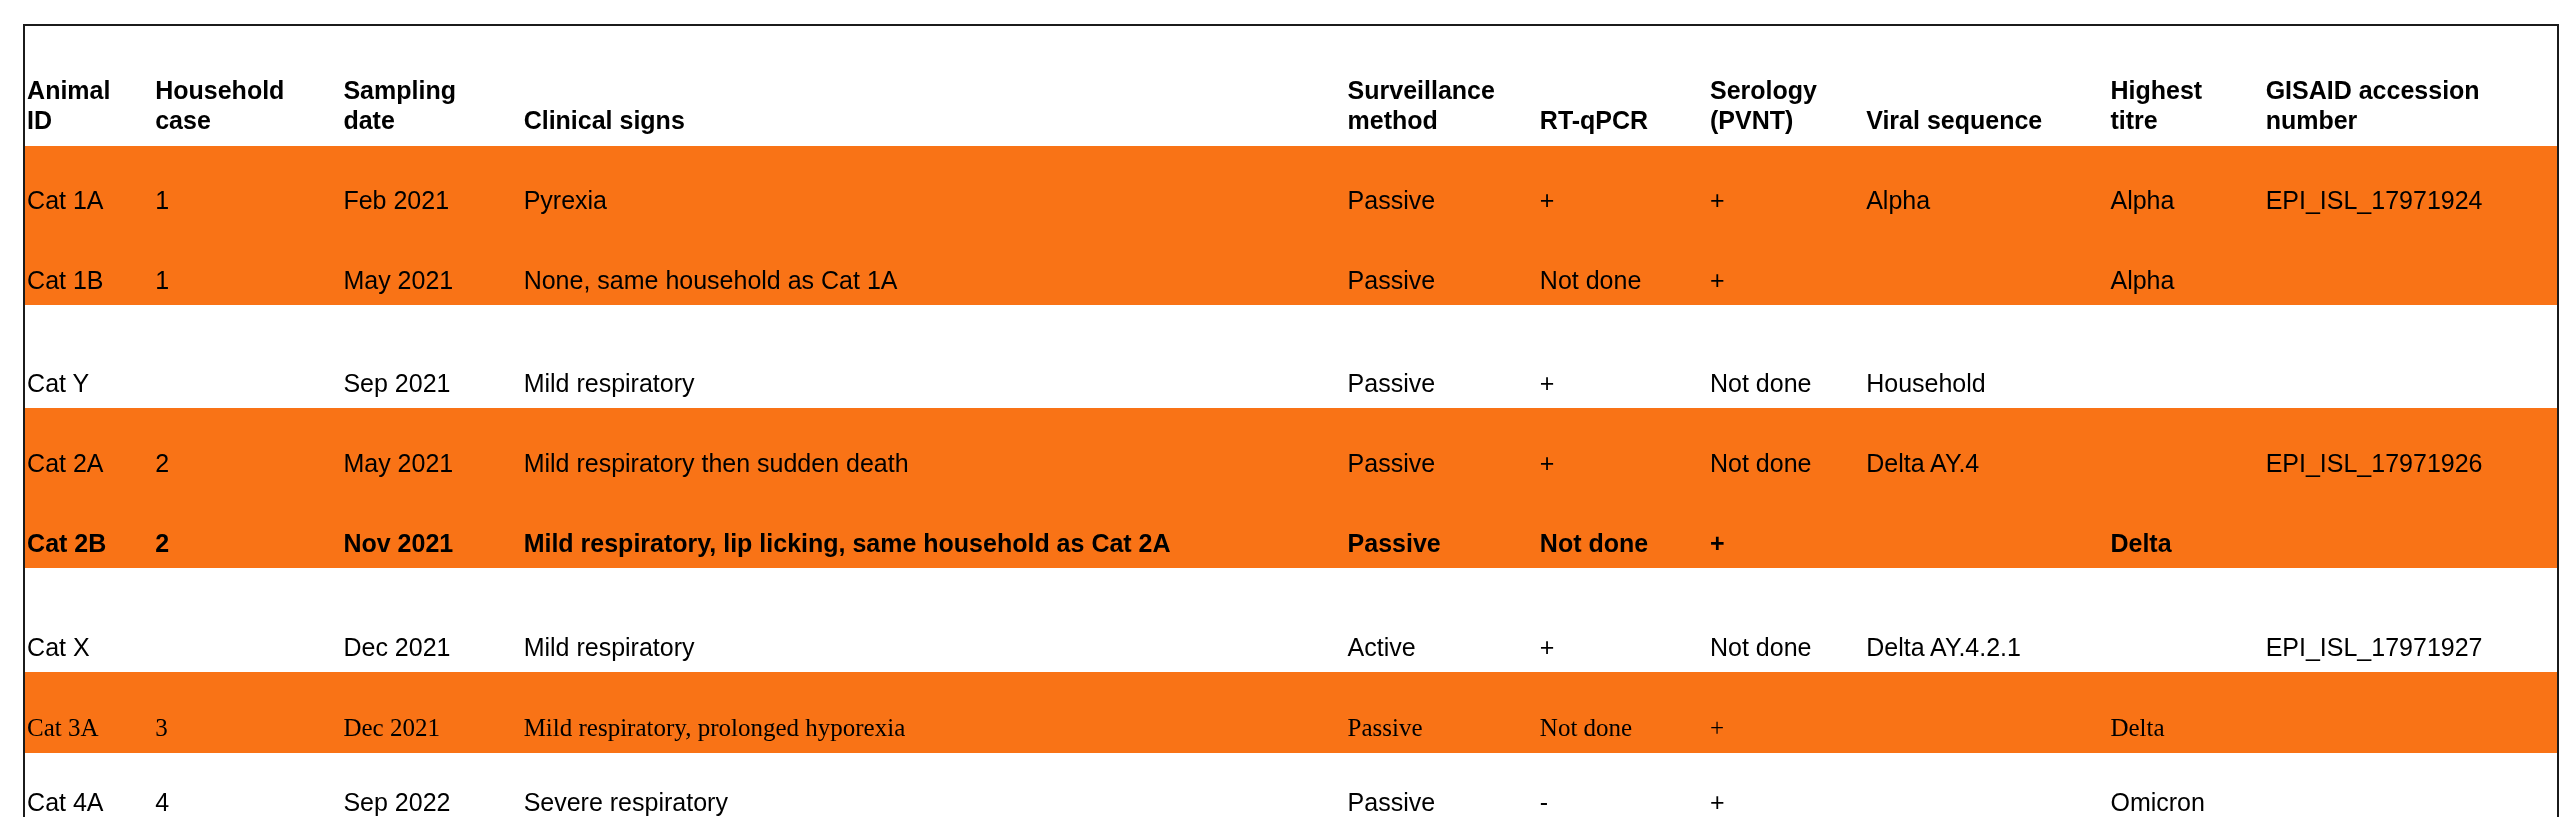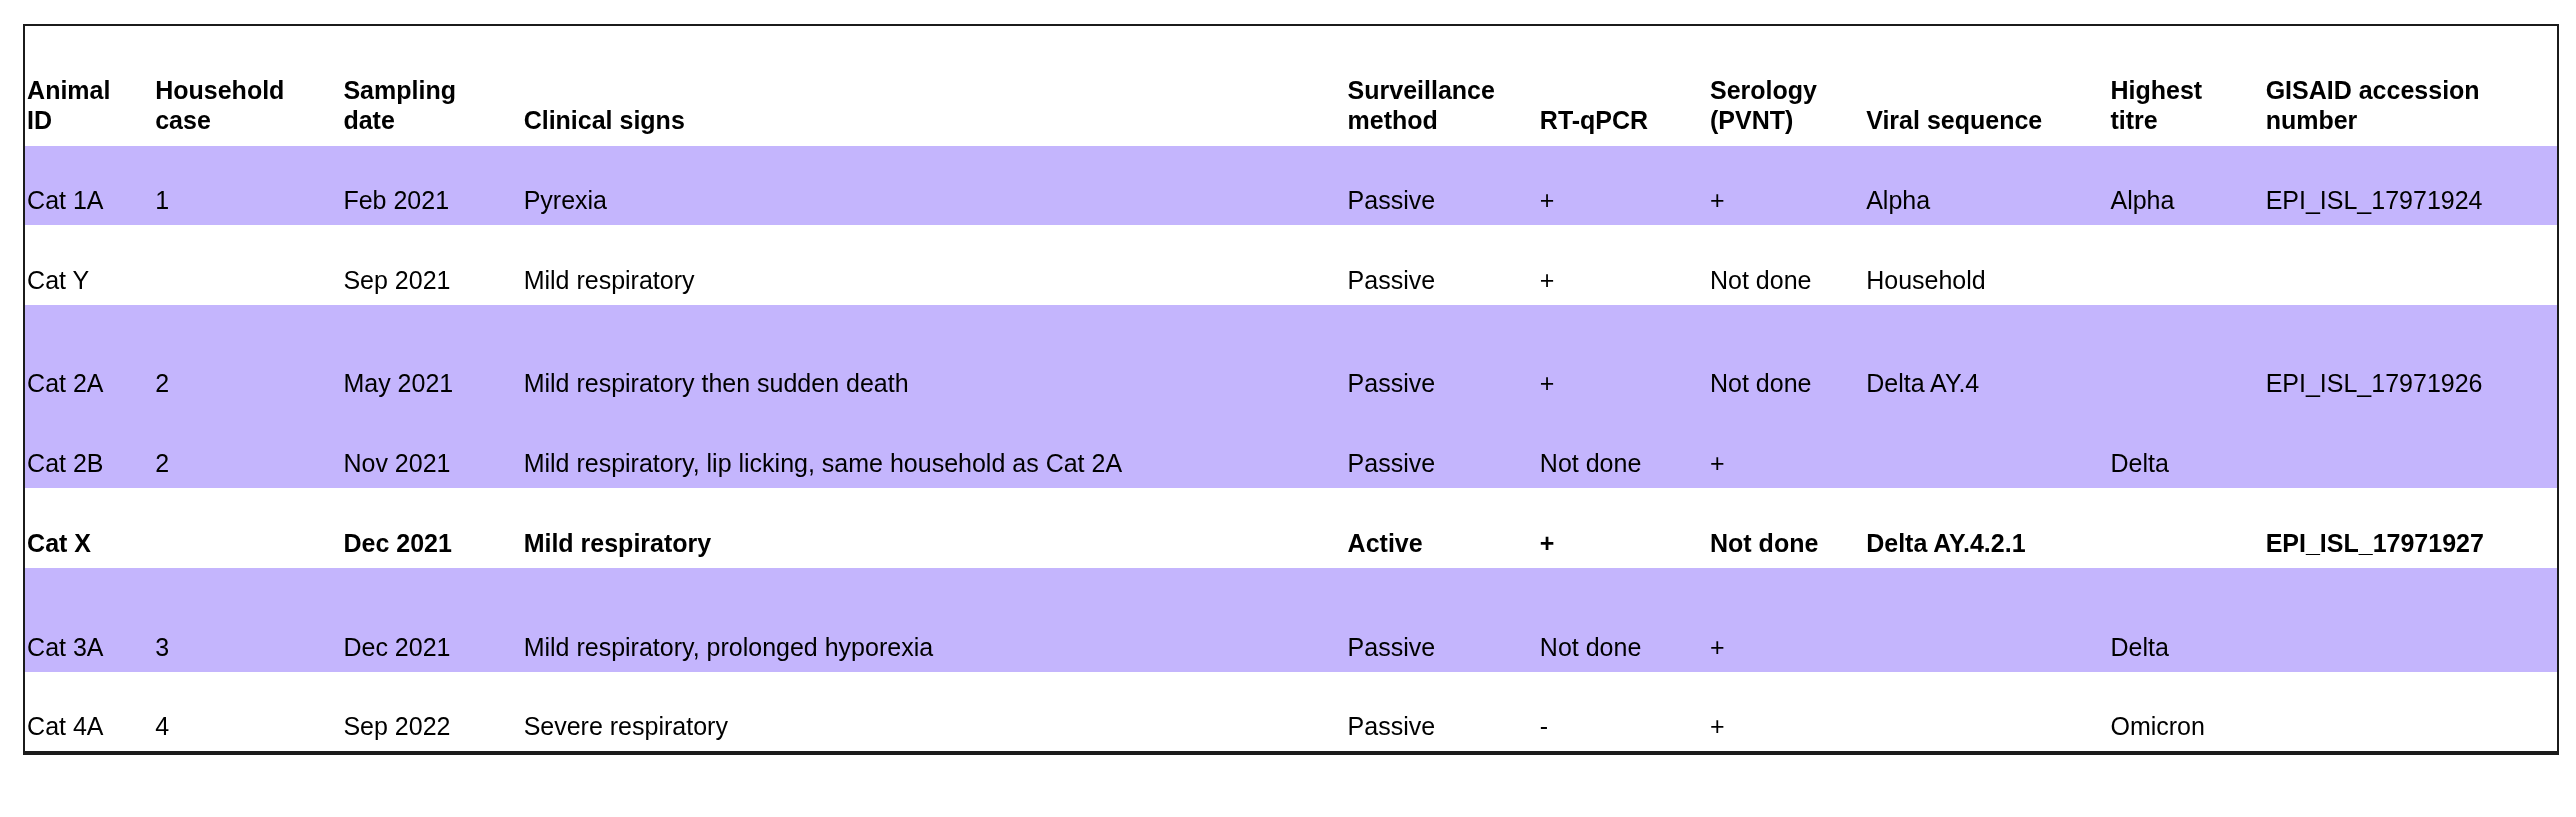--- a/index.html
+++ b/index.html
@@ -34,29 +34,29 @@
     white-space: pre-line;
     overflow: hidden;
   }
   thead tr { height: 121px; }
   thead th {
     font-weight: bold;
     line-height: 30px;
     padding-bottom: 11px;
   }
   tbody td { line-height: 28px; }
-  tbody tr.shaded { background: #c4b5fd; }
+  tbody tr.shaded { background: #f97316; }
   
   tbody tr:nth-child(1) { height: 79px; }
   tbody tr:nth-child(2) { height: 80px; }
   tbody tr:nth-child(3) { height: 103px; }
   tbody tr:nth-child(4) { height: 80px; padding-left: 16px; }
   tbody tr:nth-child(5) { height: 80px; font-weight: bold; }
   tbody tr:nth-child(6) { height: 104px; border-radius: 28px; }
-  tbody tr:nth-child(7) { height: 81px; }
+  tbody tr:nth-child(7) { height: 81px; font-family: Liberation Serif, serif; }
   tbody tr:nth-child(8) { height: 70px; }
   tbody tr:nth-child(8) td { padding-bottom: 4.9px; }
 </style>
 </head>
 <body>
 
 <table class="data-table">
   <colgroup>
     <col style="width:129px">
     <col style="width:188px">
@@ -95,20 +95,32 @@
         <td>Cat 1A</td>
         <td>1</td>
         <td>Feb 2021</td>
         <td>Pyrexia</td>
         <td>Passive</td>
         <td>+</td>
         <td>+</td>
         <td>Alpha</td>
         <td>Alpha</td>
         <td>EPI_ISL_17971924</td>
+      </tr>
+      <tr class="shaded">
+        <td>Cat 1B</td>
+        <td>1</td>
+        <td>May 2021</td>
+        <td>None, same household as Cat 1A</td>
+        <td>Passive</td>
+        <td>Not done</td>
+        <td>+</td>
+        <td></td>
+        <td>Alpha</td>
+        <td></td>
       </tr>
       <tr>
         <td>Cat Y</td>
         <td></td>
         <td>Sep 2021</td>
         <td>Mild respiratory</td>
         <td>Passive</td>
         <td>+</td>
         <td>Not done</td>
         <td>Household</td>

